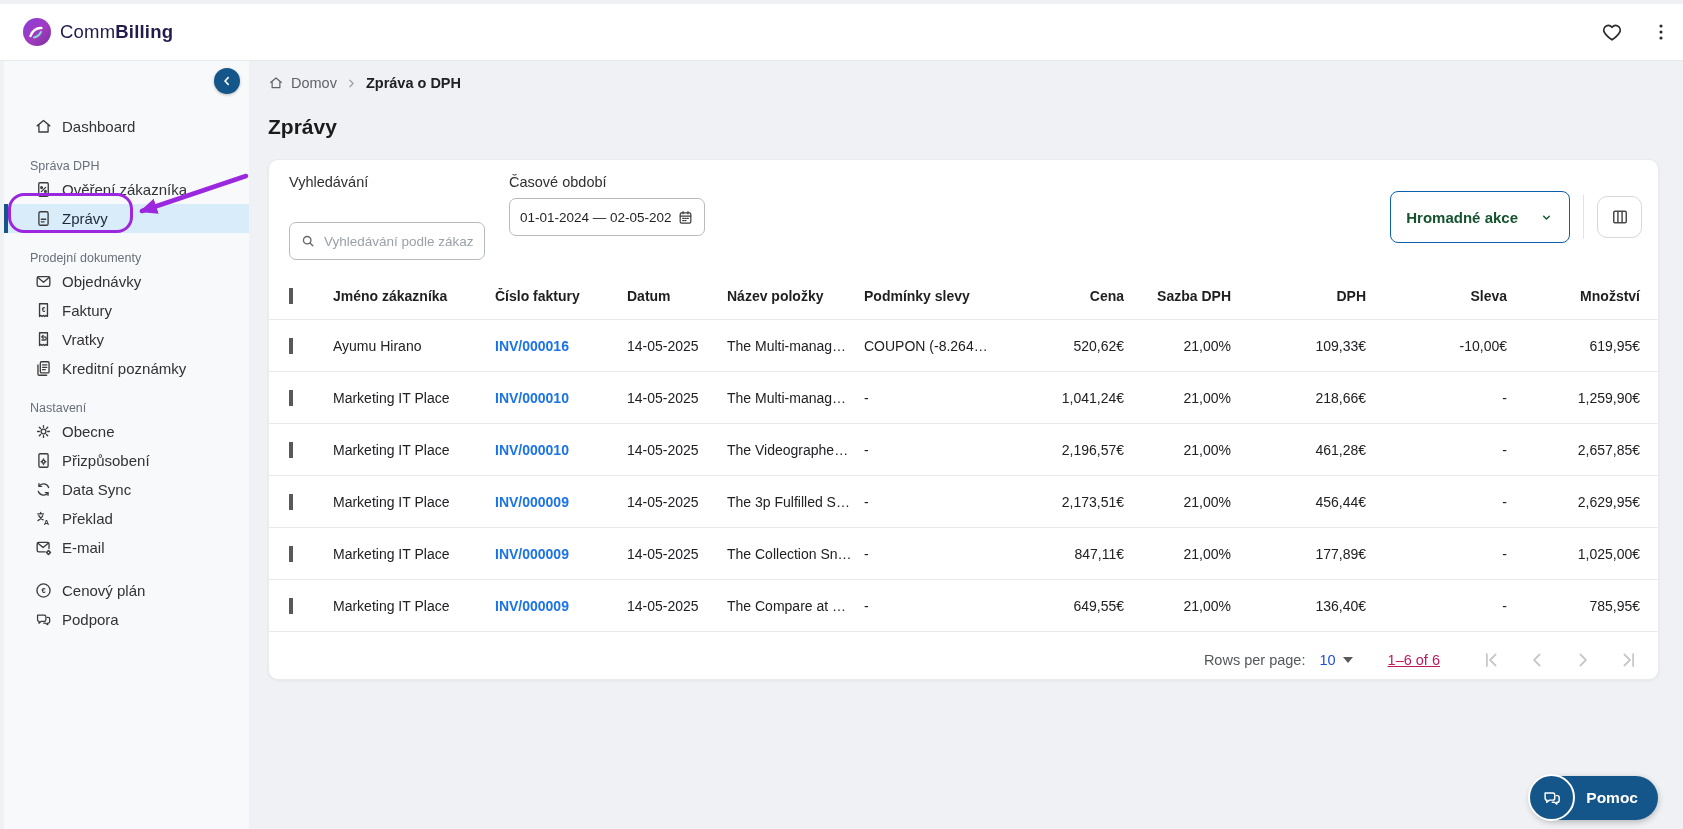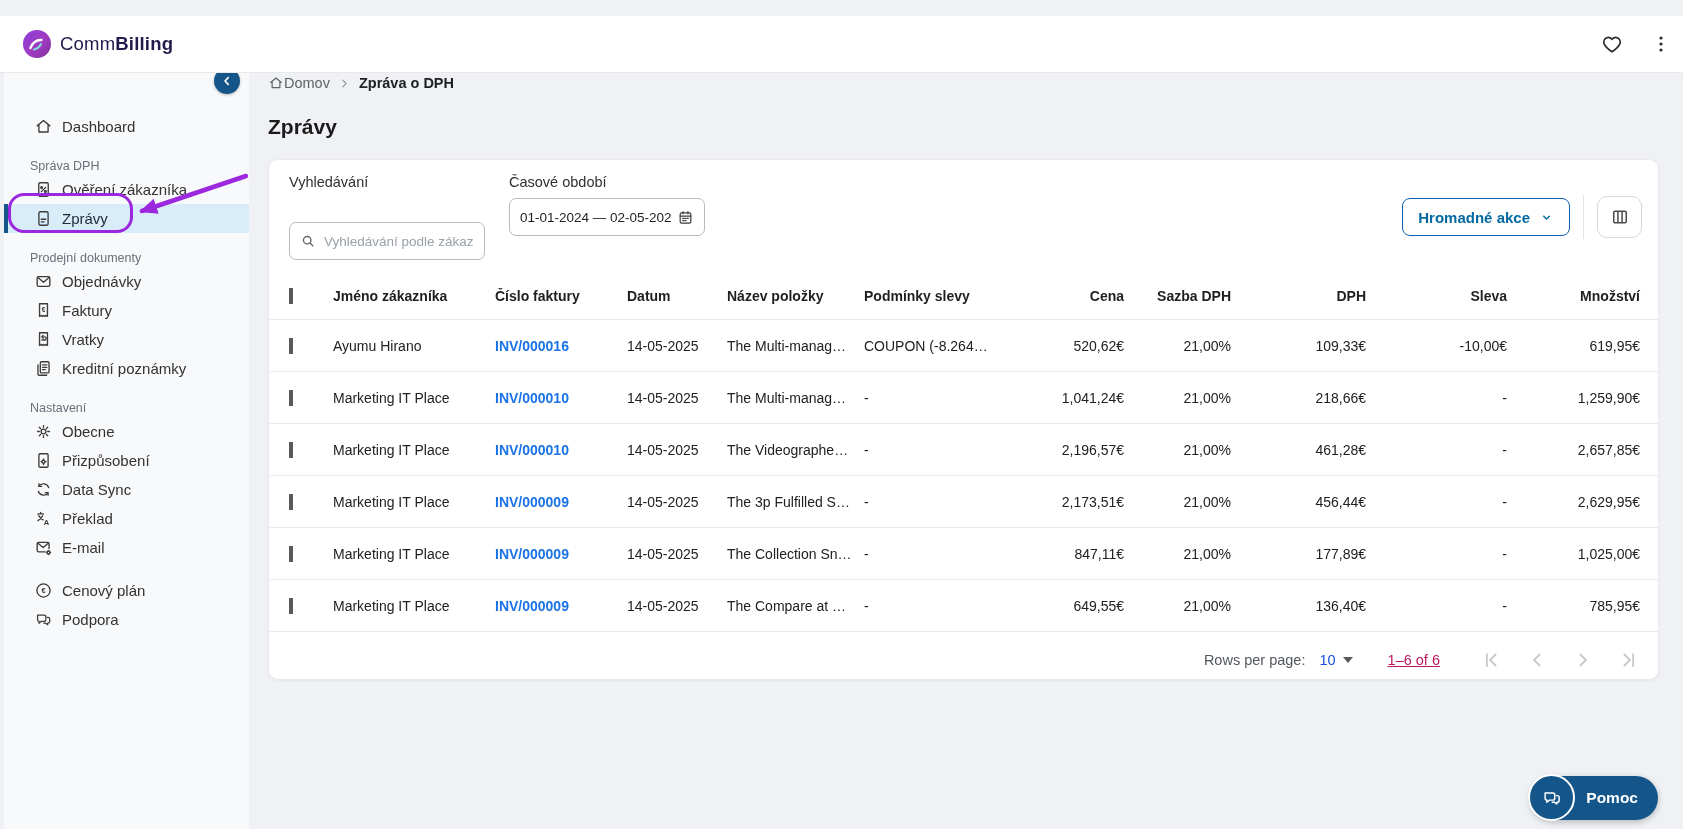--- a/index.html
+++ b/index.html
@@ -5,21 +5,21 @@
   * { box-sizing: border-box; margin: 0; padding: 0; }
   html,body { width:1683px; height:829px; }
   body {
     font-family: "Liberation Sans", "DejaVu Sans", sans-serif;
     background:#eff1f4; position:relative; overflow:hidden; color:#202124;
   }
   .ic { display:inline-flex; align-items:center; justify-content:center; flex:none; }
 
   
   .topbar {
-    position:absolute; top:16px; left:0; width:1683px; height:57px;
+    position:absolute; top:4px; left:0; width:1683px; height:57px;
     background:#fff; border-bottom:1px solid #e9e9e9;
     display:flex; align-items:center; padding:0 11px 0 22px; z-index:5;
   }
   .brand { display:flex; align-items:center; gap:8px; cursor:pointer; }
   .brand-text { font-size:18.5px; letter-spacing:.2px; color:#241b4d; }
   .brand-text b { font-weight:800; }
   .topbar-right { margin-left:auto; display:flex; align-items:center; gap:26px; }
   .icon-btn { background:none; border:none; cursor:pointer; color:#2b2b2b; display:flex; }
 
   
@@ -56,21 +56,21 @@
     border:3.5px solid #9b27df; border-radius:16px; z-index:50; pointer-events:none;
   }
   .annotation-arrow { position:absolute; inset:0; width:1683px; height:829px; z-index:50; pointer-events:none; }
 
   
   .main {
     position:absolute; left:245px; top:57px; right:0; bottom:0;
     background:#eff1f4; padding:16px 24px 0 23px; overflow:hidden;
   }
   .breadcrumb { display:flex; align-items:center; gap:8px; height:20px; }
-  .breadcrumb .crumb-home { display:flex; color:#5f6368; font-size:14.5px; cursor:pointer; }
+  .breadcrumb .crumb-home { display:flex; gap:7px; color:#5f6368; font-size:14.5px; cursor:pointer; }
   .breadcrumb .crumb-sep { color:#9aa0a6; display:flex; }
   .breadcrumb .crumb-current { color:#202124; font-size:14.5px; font-weight:700; }
   .page-title { margin-top:22px; font-size:21px; font-weight:700; color:#1b1b1b; }
 
   .card {
     margin-top:20px; height:521px; background:#fff; border:1px solid #ebebeb;
     border-radius:10px; box-shadow:0 1px 3px rgba(20,20,40,.05); overflow:hidden;
   }
 
   
@@ -86,23 +86,23 @@
   }
   .search-box input::placeholder { color:#9aa1a8; }
   .date-box {
     width:196px; height:38px; border:1px solid #b7bbc0; border-radius:7px;
     display:flex; align-items:center; padding:0 10px; font-size:13.5px; color:#1f1f1f;
     background:#fff; cursor:pointer;
   }
   .date-box .ic { margin-left:auto; color:#3c3c3c; }
   .filters-right { margin-left:auto; display:flex; align-items:center; }
   .bulk-btn {
-    height:38px; padding:0 15px; border:1.5px solid #0d5fae; border-radius:8px;
-    color:#0369a1; background:#fff; font-size:15px; font-weight:600; font-family:inherit;
-    display:flex; align-items:center; gap:9px; cursor:pointer;
+    height:52px; padding:0 15px; border:1.5px solid #0d5fae; border-radius:8px;
+    color:#14532d; background:#fff; font-size:15px; font-weight:600; font-family:inherit;
+    display:flex; align-items:center; gap:21px; cursor:pointer;
   }
   .v-divider { width:1px; height:44px; background:#e3e3e3; margin:0 13px; }
   .columns-btn {
     width:45px; height:42px; border:1px solid #d8d8d8; border-radius:10px; background:#fff;
     display:flex; align-items:center; justify-content:center; color:#4a4a4a; cursor:pointer;
   }
 
   
   .table { margin-top:12px; }
   .trow, .thead {

